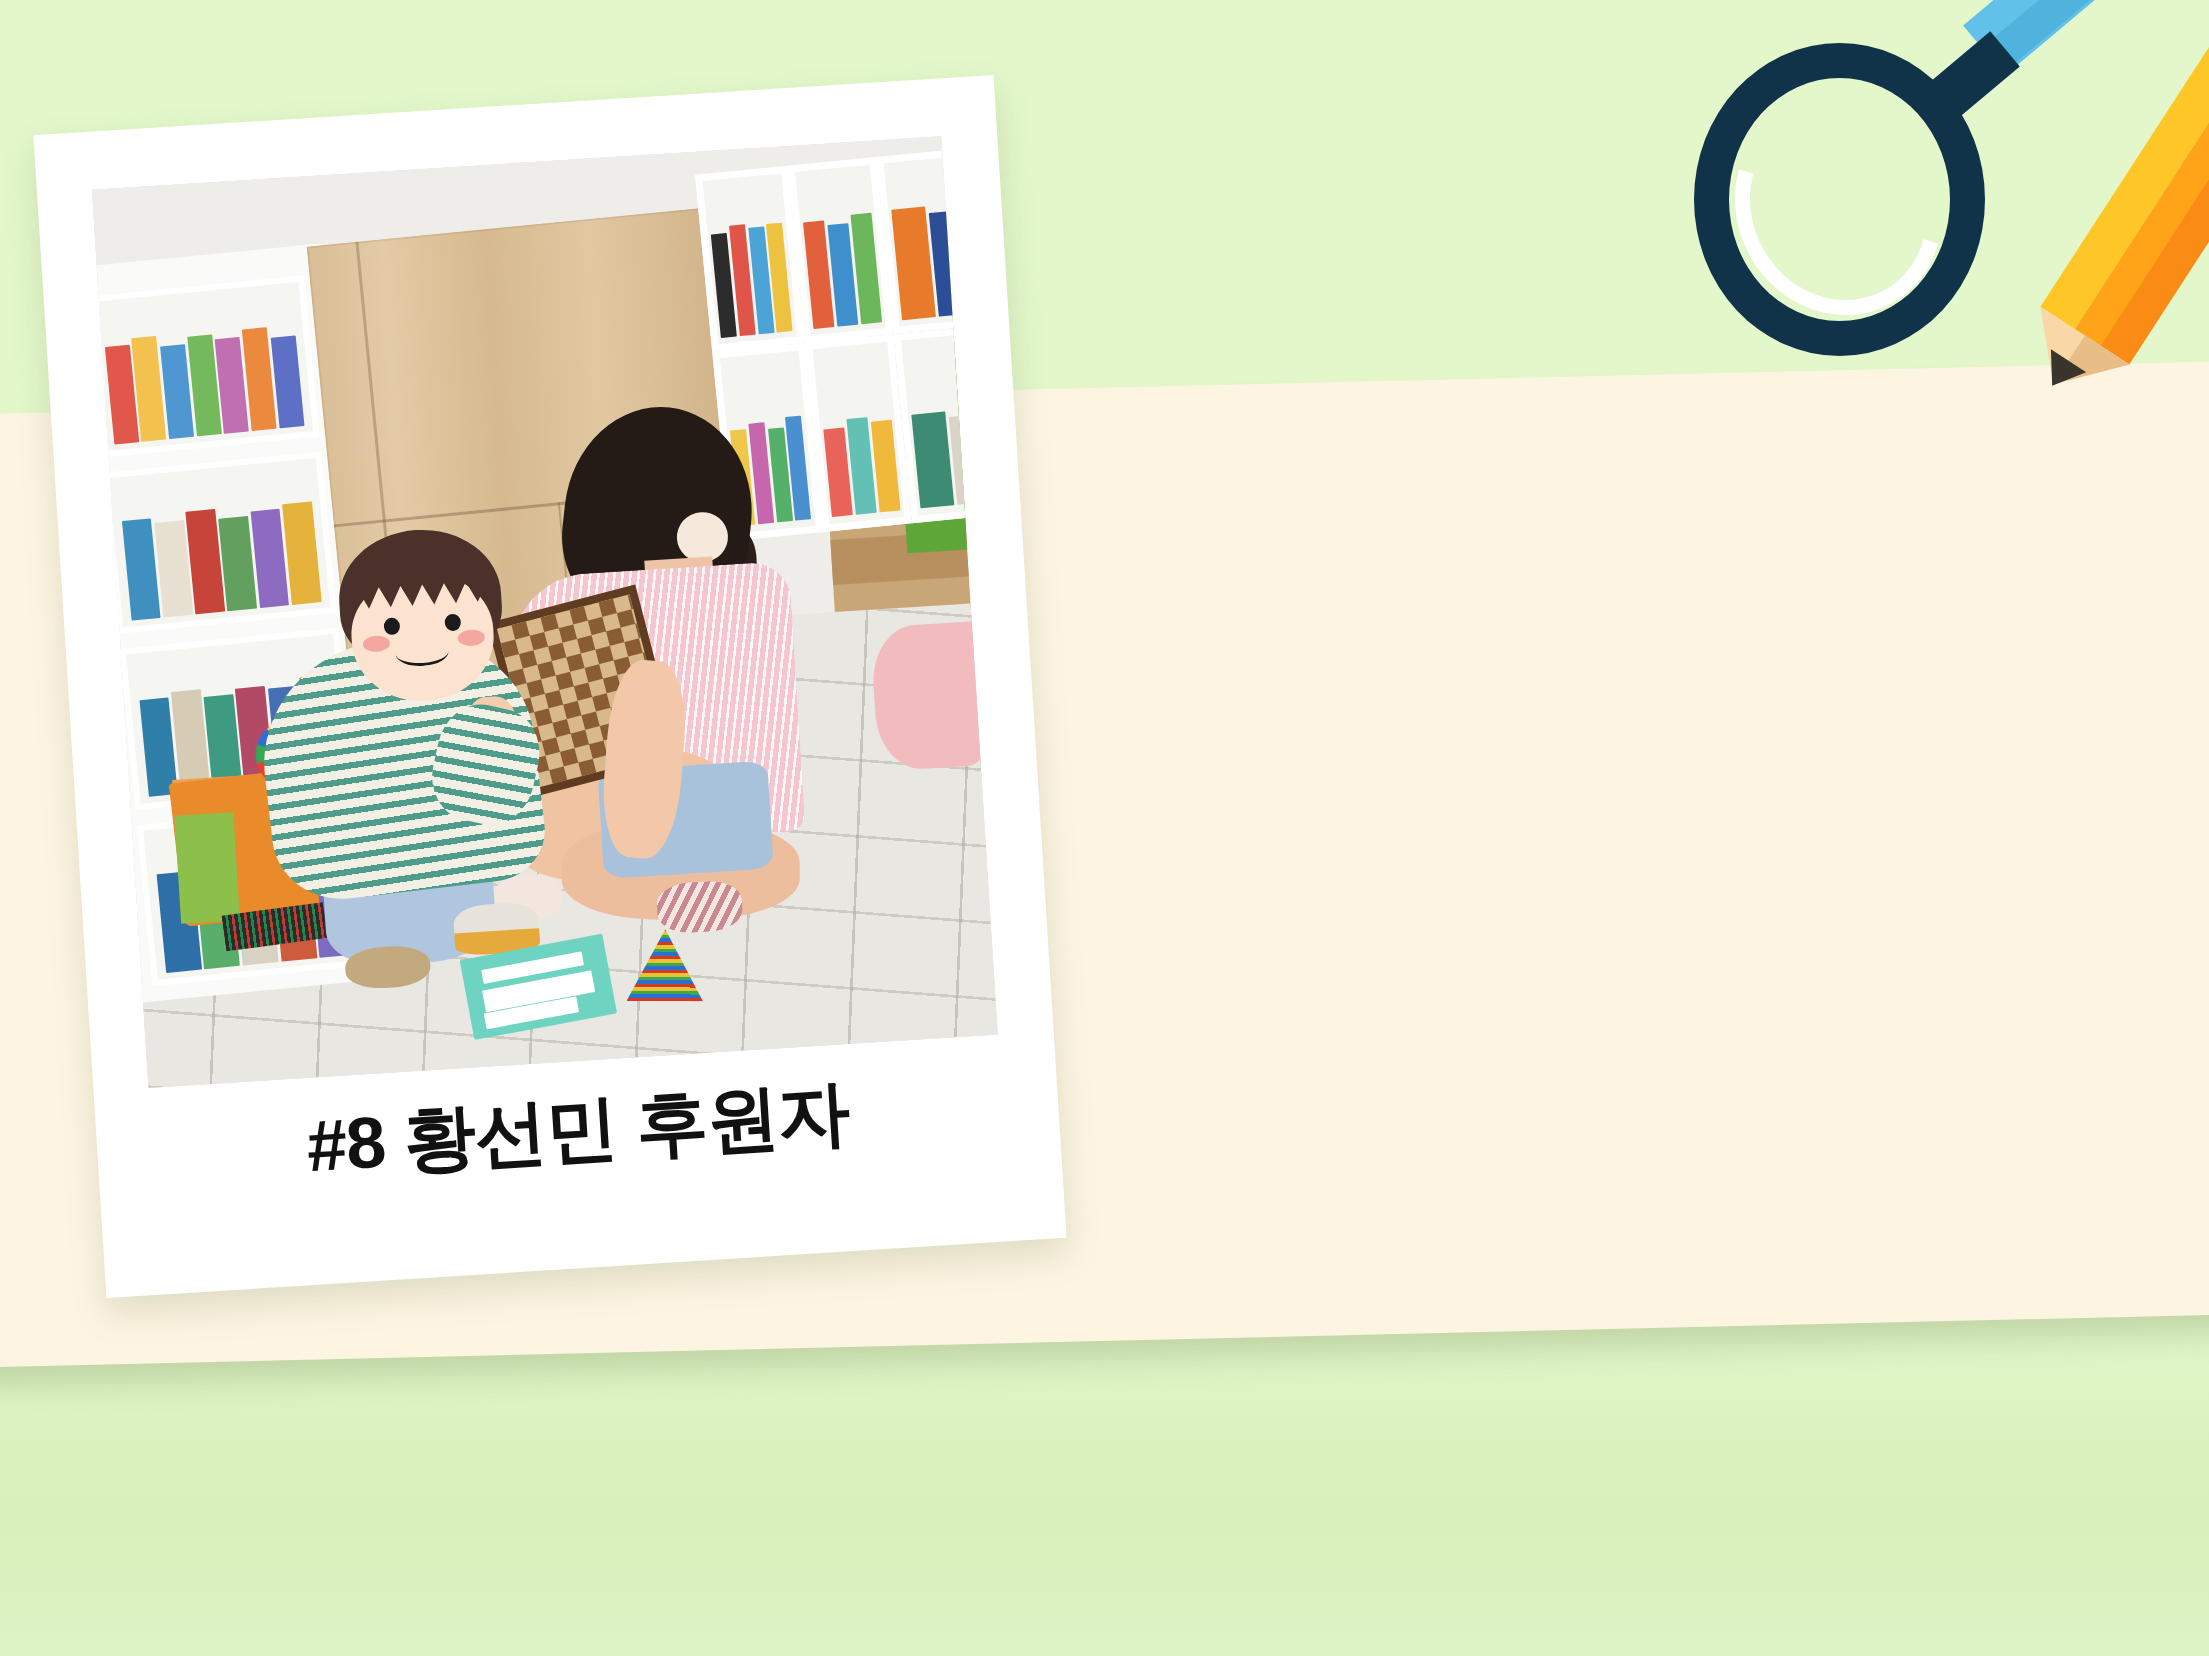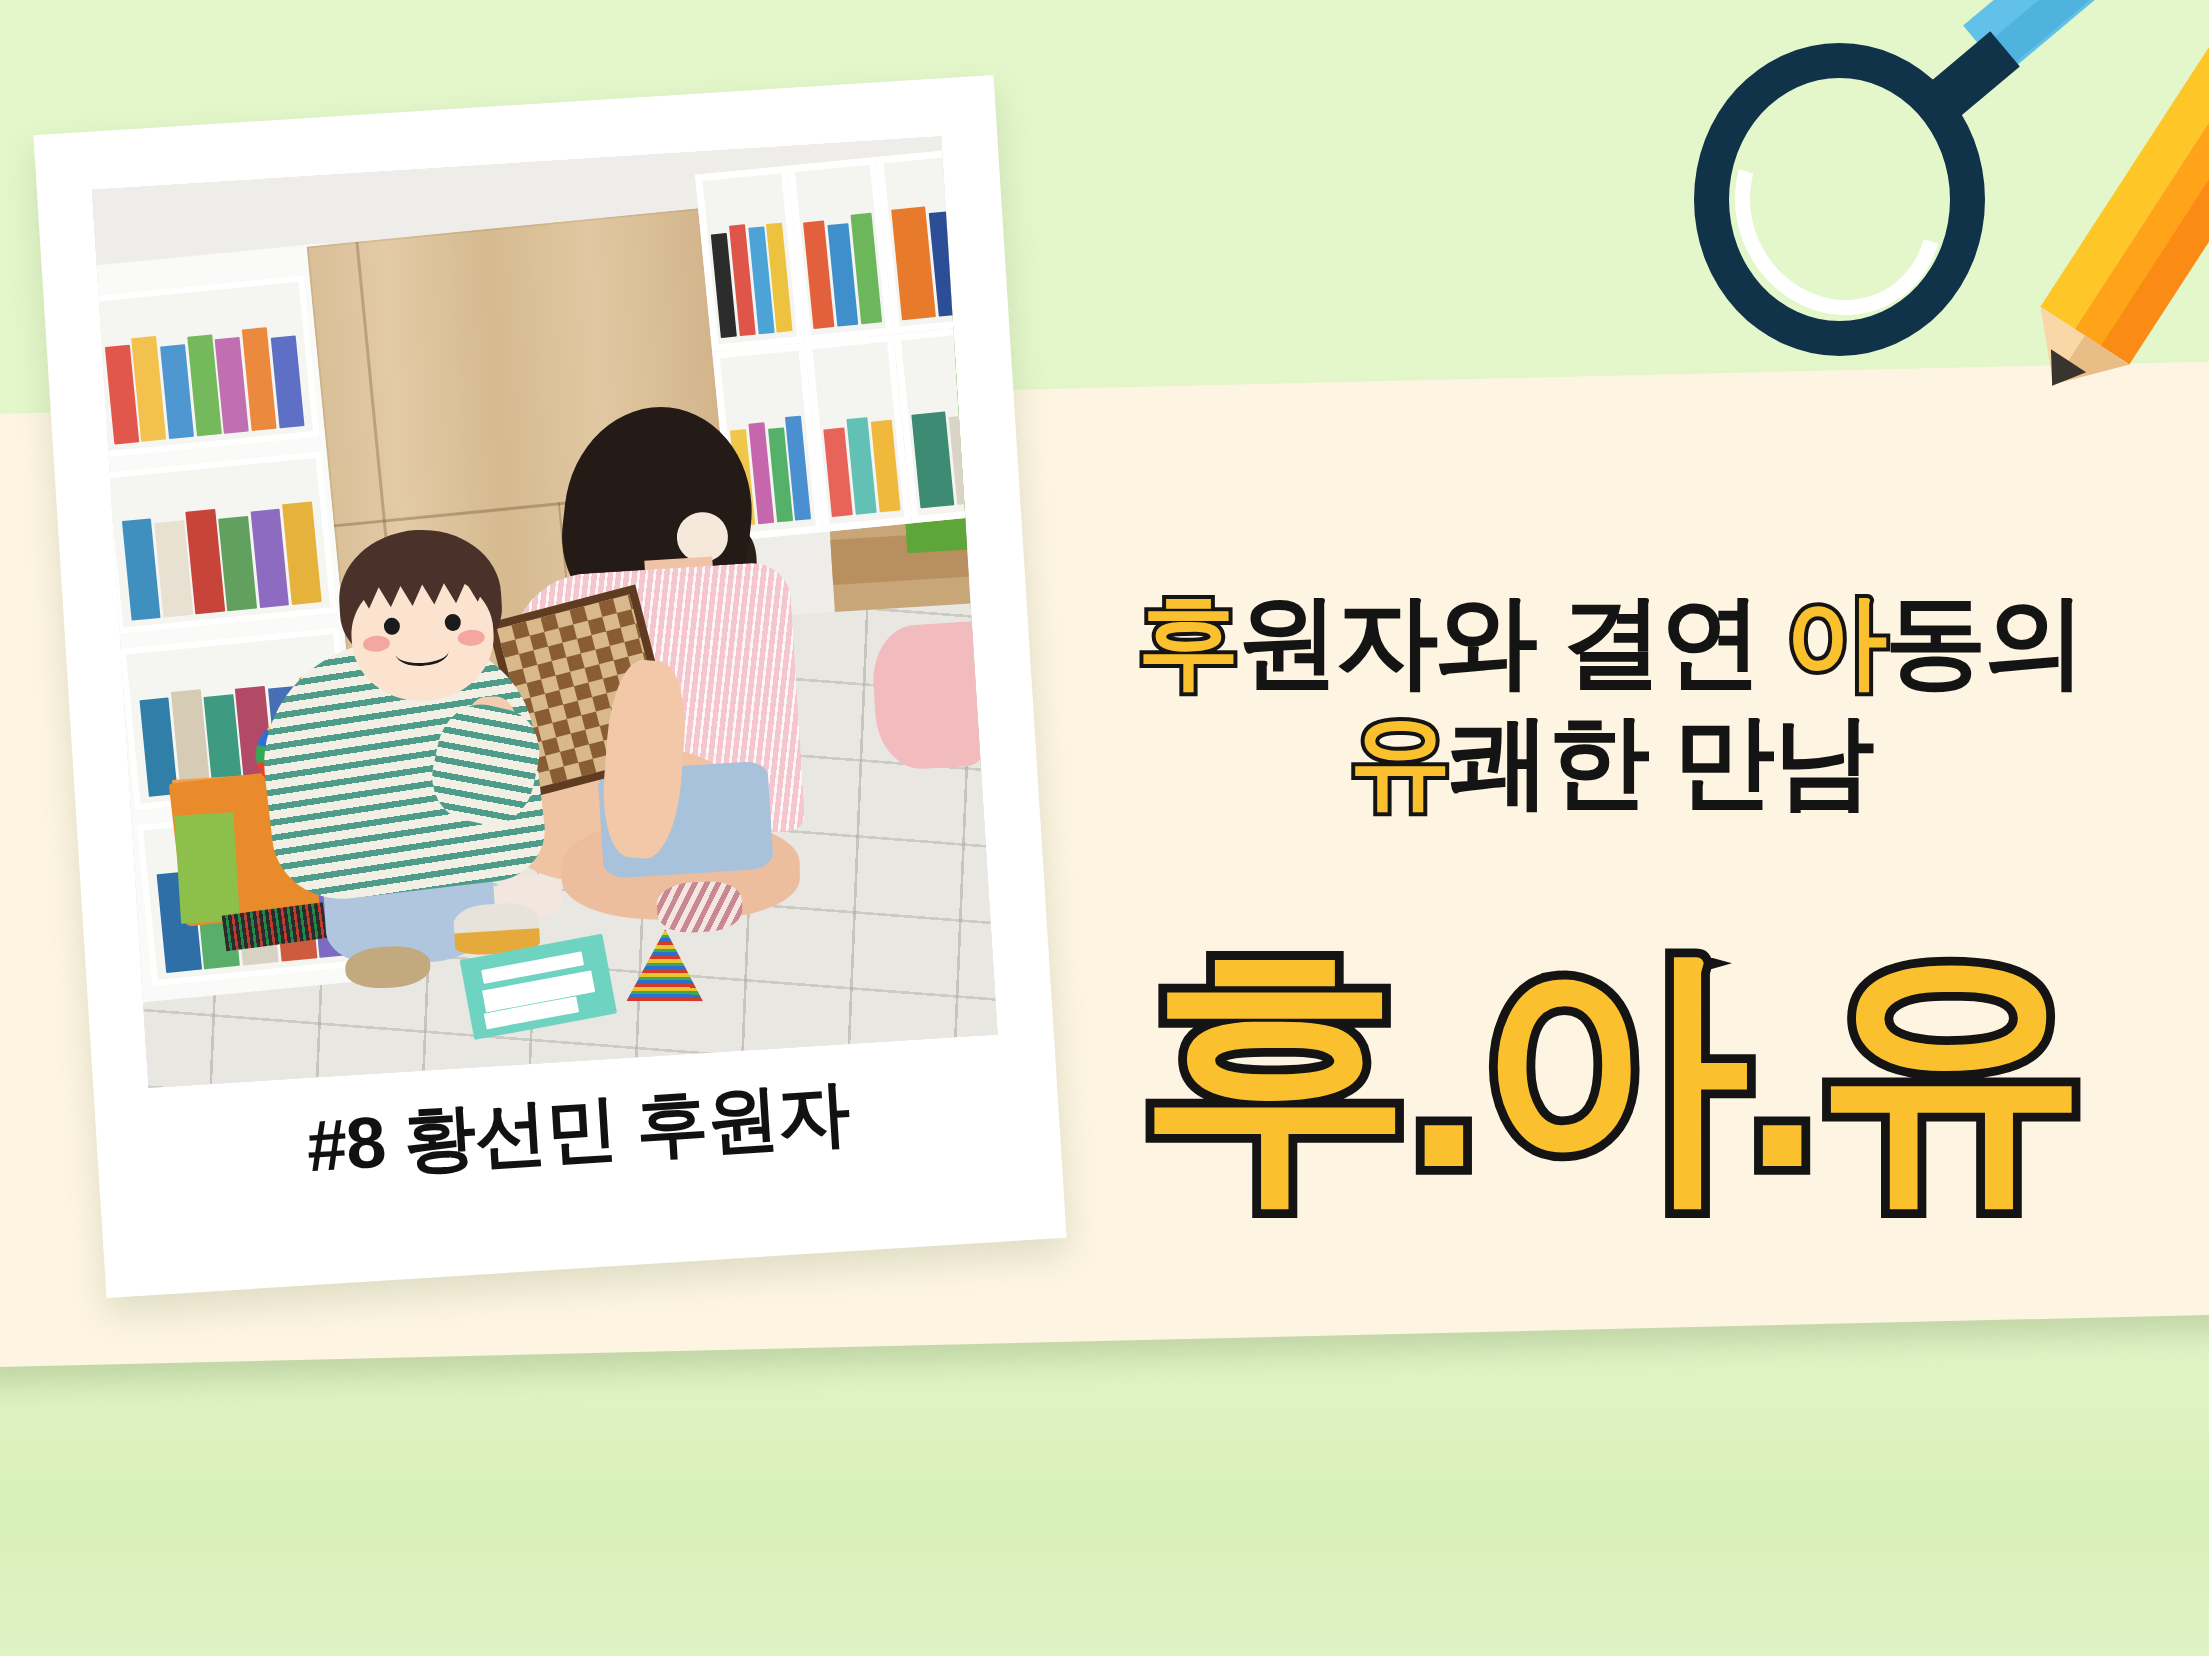--- a/index.html
+++ b/index.html
@@ -489,21 +489,16 @@
         <div class="book-floor"></div>
         <div class="book-floor-t1"></div>
         <div class="book-floor-t2"></div>
         <div class="book-floor-t3"></div>
         <div class="tiles"></div>
       </div>
     </div>
     <div class="caption">#8 황선민 후원자</div>
   </div>
 
-  <div class="headline">
-    <div><span class="hi">후</span><span>원자와 결연 </span><span class="hi">아</span><span>동의</span></div>
-    <div><span class="hi">유</span><span>쾌한 만남</span></div>
-  </div>
-
-  <div class="bigtitle">후.아.유</div>
+
 
 </div>
 
 
 </body></html>

